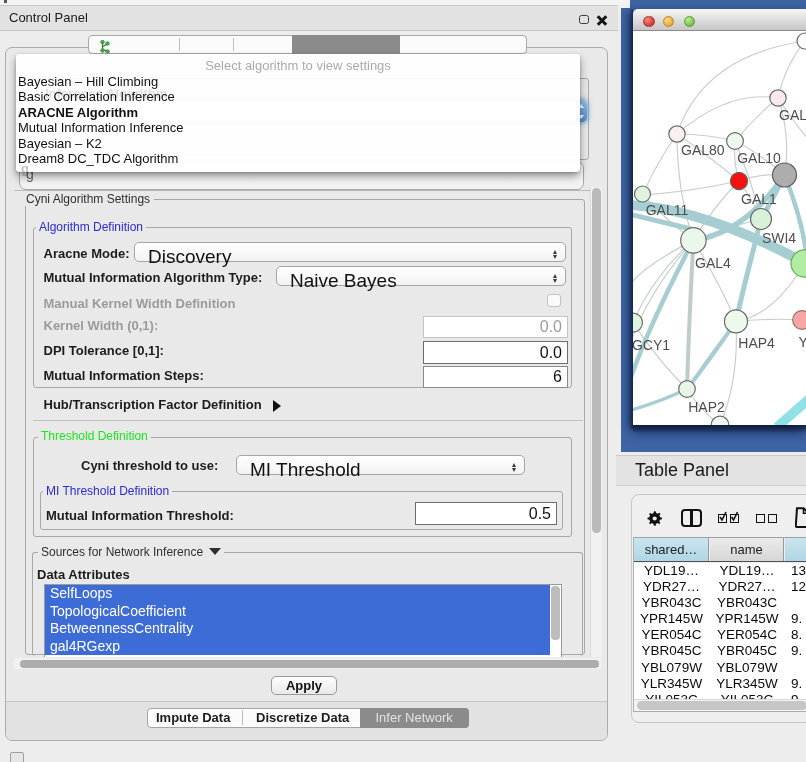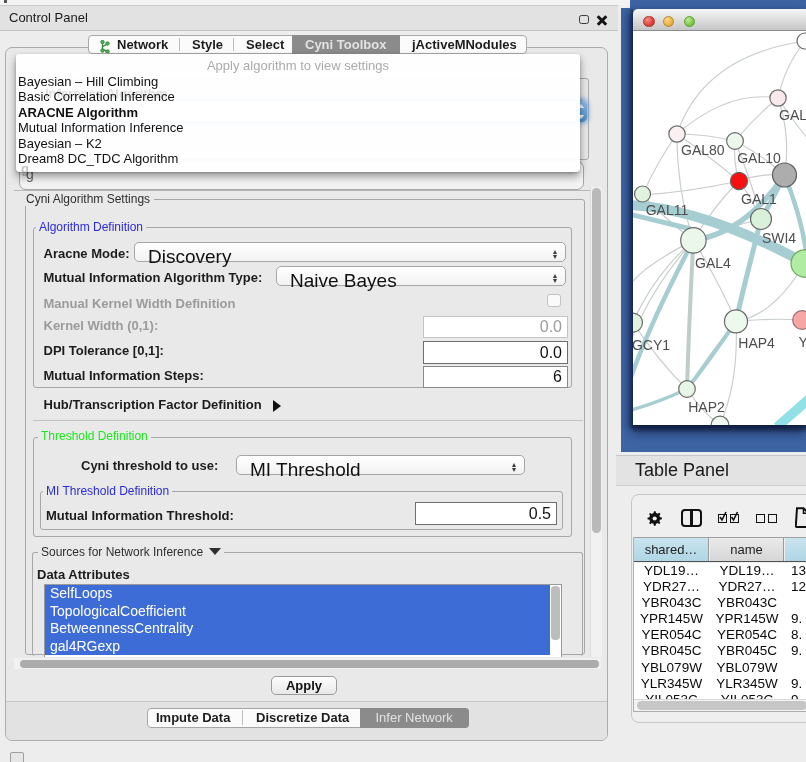--- a/index.html
+++ b/index.html
@@ -40,27 +40,20 @@
 <div class="ab" style="left:233px;top:38px;width:1px;height:13px;background:#BDBDBD;"></div>
 <div class="ab" style="left:292px;top:35px;width:108px;height:19px;background:#8B8B8B;"></div>
 <div class="ab" style="left:100px;top:39px;width:10px;height:13px;">
 <svg width="10" height="13" viewBox="0 0 10 13">
 <path d="M2.5 3 L2.5 10 M3 6.5 L7 4 M3 9.5 L7 11" stroke="#2e7d32" stroke-width="1.2" fill="none"></path>
 <circle cx="2.5" cy="2" r="1.8" fill="#4caf50" stroke="#2e7d32" stroke-width="0.7"></circle>
 <circle cx="7.5" cy="3.5" r="1.8" fill="#4caf50" stroke="#2e7d32" stroke-width="0.7"></circle>
 <circle cx="2.5" cy="10.5" r="1.8" fill="#4caf50" stroke="#2e7d32" stroke-width="0.7"></circle>
 <circle cx="7.5" cy="11.5" r="1.8" fill="#4caf50" stroke="#2e7d32" stroke-width="0.7"></circle>
 </svg></div>
-<div class="ab" style="left:88px;top:35px;width:439px;height:19px;line-height:19px;font-size:13px;font-weight:bold;color:#1c1c1c;">
-  <span style="position:absolute;left:29px;">Network</span>
-  <span style="position:absolute;left:104px;">Style</span>
-  <span style="position:absolute;left:158px;">Select</span>
-  <span style="position:absolute;left:217px;color:#E2E2E2;">Cyni Toolbox</span>
-  <span style="position:absolute;left:324px;">jActiveMNodules</span>
-</div>
 
 <div class="ab" style="left:31px;top:78px;width:558px;height:82px;border:1px solid #ABABAB;border-radius:3px;"></div>
 <div class="ab combo" style="left:60px;top:100px;width:527px;height:22px;border-color:#85AED1;box-shadow:0 0 4px 2px rgba(110,160,215,0.75);"></div>
 <div class="ab" style="left:576px;top:100.5px;width:11px;height:21px;border-radius:0 5px 5px 0;background:linear-gradient(#8FBCE8,#4E8CC7);">
   <div class="tri-u" style="left:2px;top:3px;border-left-width:3px;border-right-width:3px;border-bottom:4px solid #fff;"></div>
   <div class="tri-d" style="left:2px;bottom:3px;border-left-width:3px;border-right-width:3px;border-top:4px solid #fff;"></div>
 </div>
 <div class="ab combo" style="left:19px;top:161px;width:565px;height:29px;border-radius:7px;"></div>
 <div class="ab" style="left:26px;top:166px;font-size:14px;color:#666;">g</div>
 
@@ -305,21 +298,21 @@
       </div>
 </div>
 <div class="ab" style="left:634px;top:699px;width:172px;height:12px;background:#F4F4F4;border-top:1px solid #D8D8D8;"></div>
 <div class="ab" style="left:637px;top:700.5px;width:170px;height:9px;background:#C6C6C6;border-radius:4.5px;"></div>
 <div class="ab" style="left:634px;top:711px;width:172px;height:1px;background:#ABABAB;"></div>
 <div class="ab" style="left:633px;top:537px;width:1px;height:175px;background:#B0B0B0;"></div>
 
 <div class="ab" style="left:16px;top:54px;width:564px;height:118px;background:rgba(255,255,255,0.95);border-radius:3px 3px 4px 4px;box-shadow:0 5px 9px rgba(0,0,0,0.38), 0 1px 3px rgba(0,0,0,0.22);">
   <div style="position:absolute;left:29px;top:32px;font-size:13px;font-weight:bold;color:rgba(60,60,60,0.17);white-space:nowrap;">Inference Algorithm</div>
   <div style="position:absolute;left:5px;top:107px;font-size:13px;font-weight:bold;color:rgba(60,60,60,0.30);">g</div>
-  <div style="position:absolute;left:0;top:4px;width:100%;text-align:center;font-size:13px;color:#ABABAB;">Apply algorithm to view settings</div>
+  <div style="position:absolute;left:0;top:4px;width:100%;text-align:center;font-size:13px;color:#ABABAB;">Select algorithm to view settings</div>
   <div style="position:absolute;left:2px;top:20px;width:560px;font-size:13px;color:#111;line-height:15.4px;white-space:nowrap;">
     Bayesian – Hill Climbing<br>
     Basic Correlation Inference<br>
     <b>ARACNE Algorithm</b><br>
     Mutual Information Inference<br>
     Bayesian – K2<br>
     Dream8 DC_TDC Algorithm
   </div>
 </div>
 

